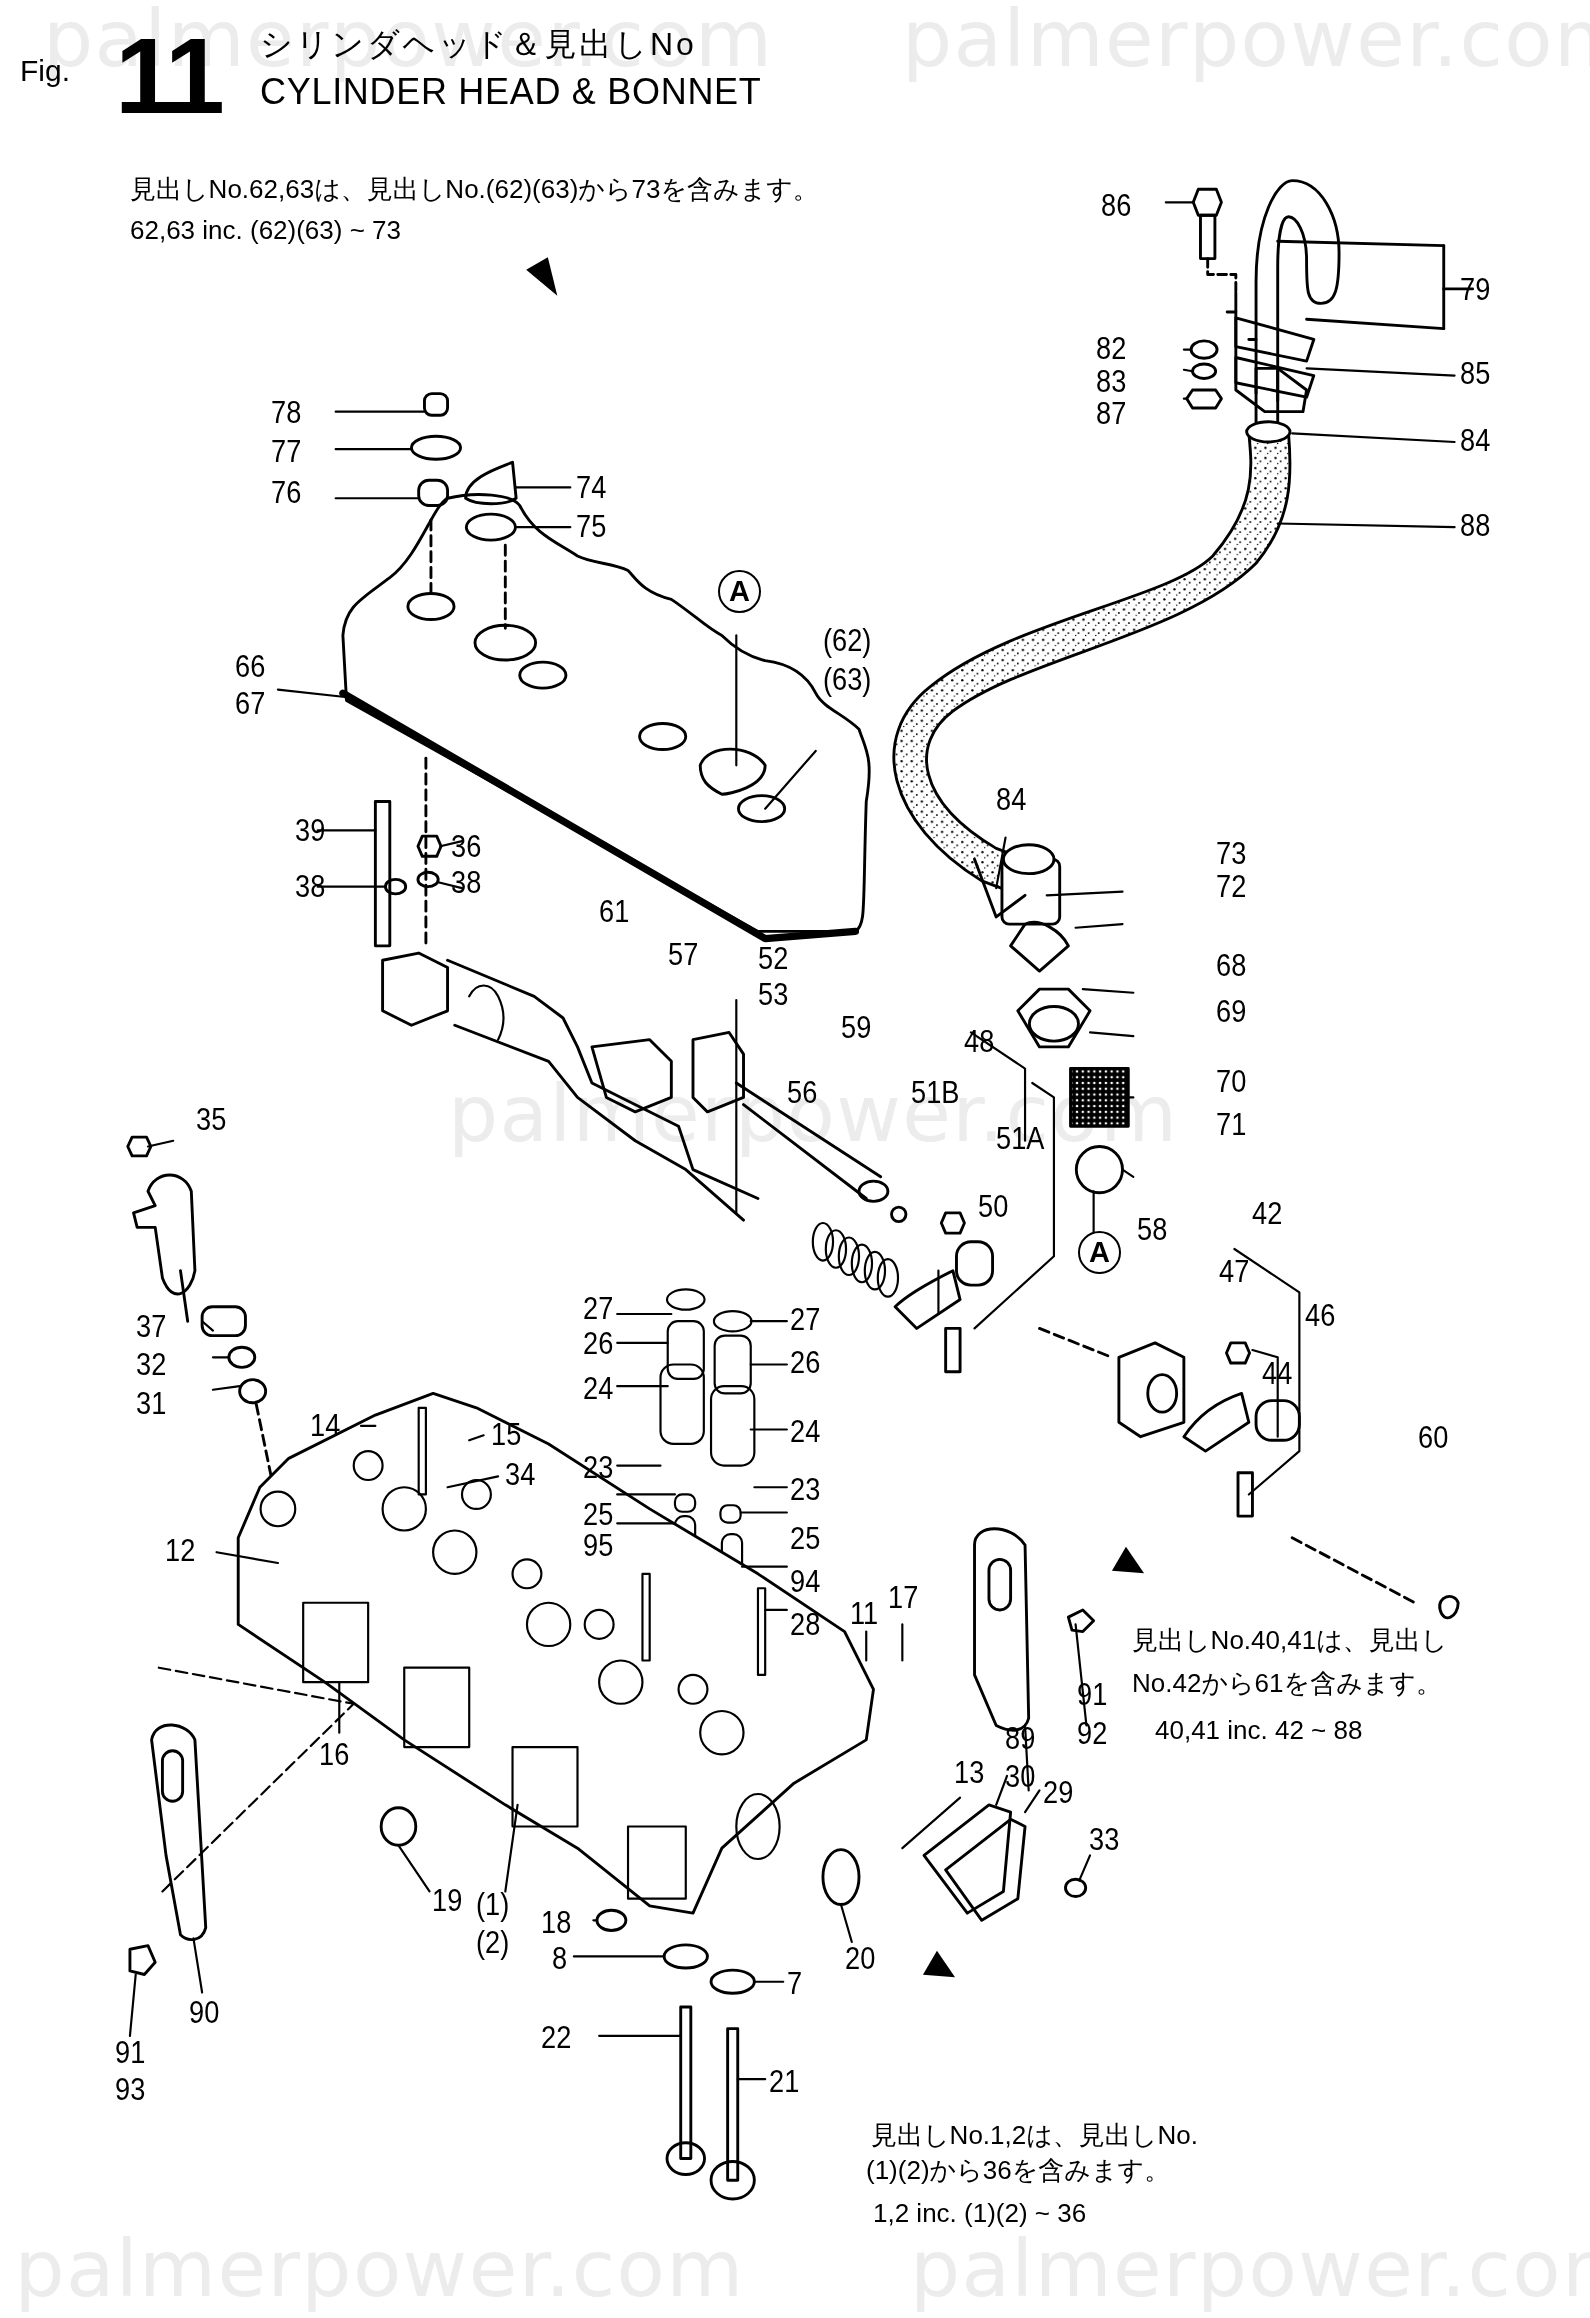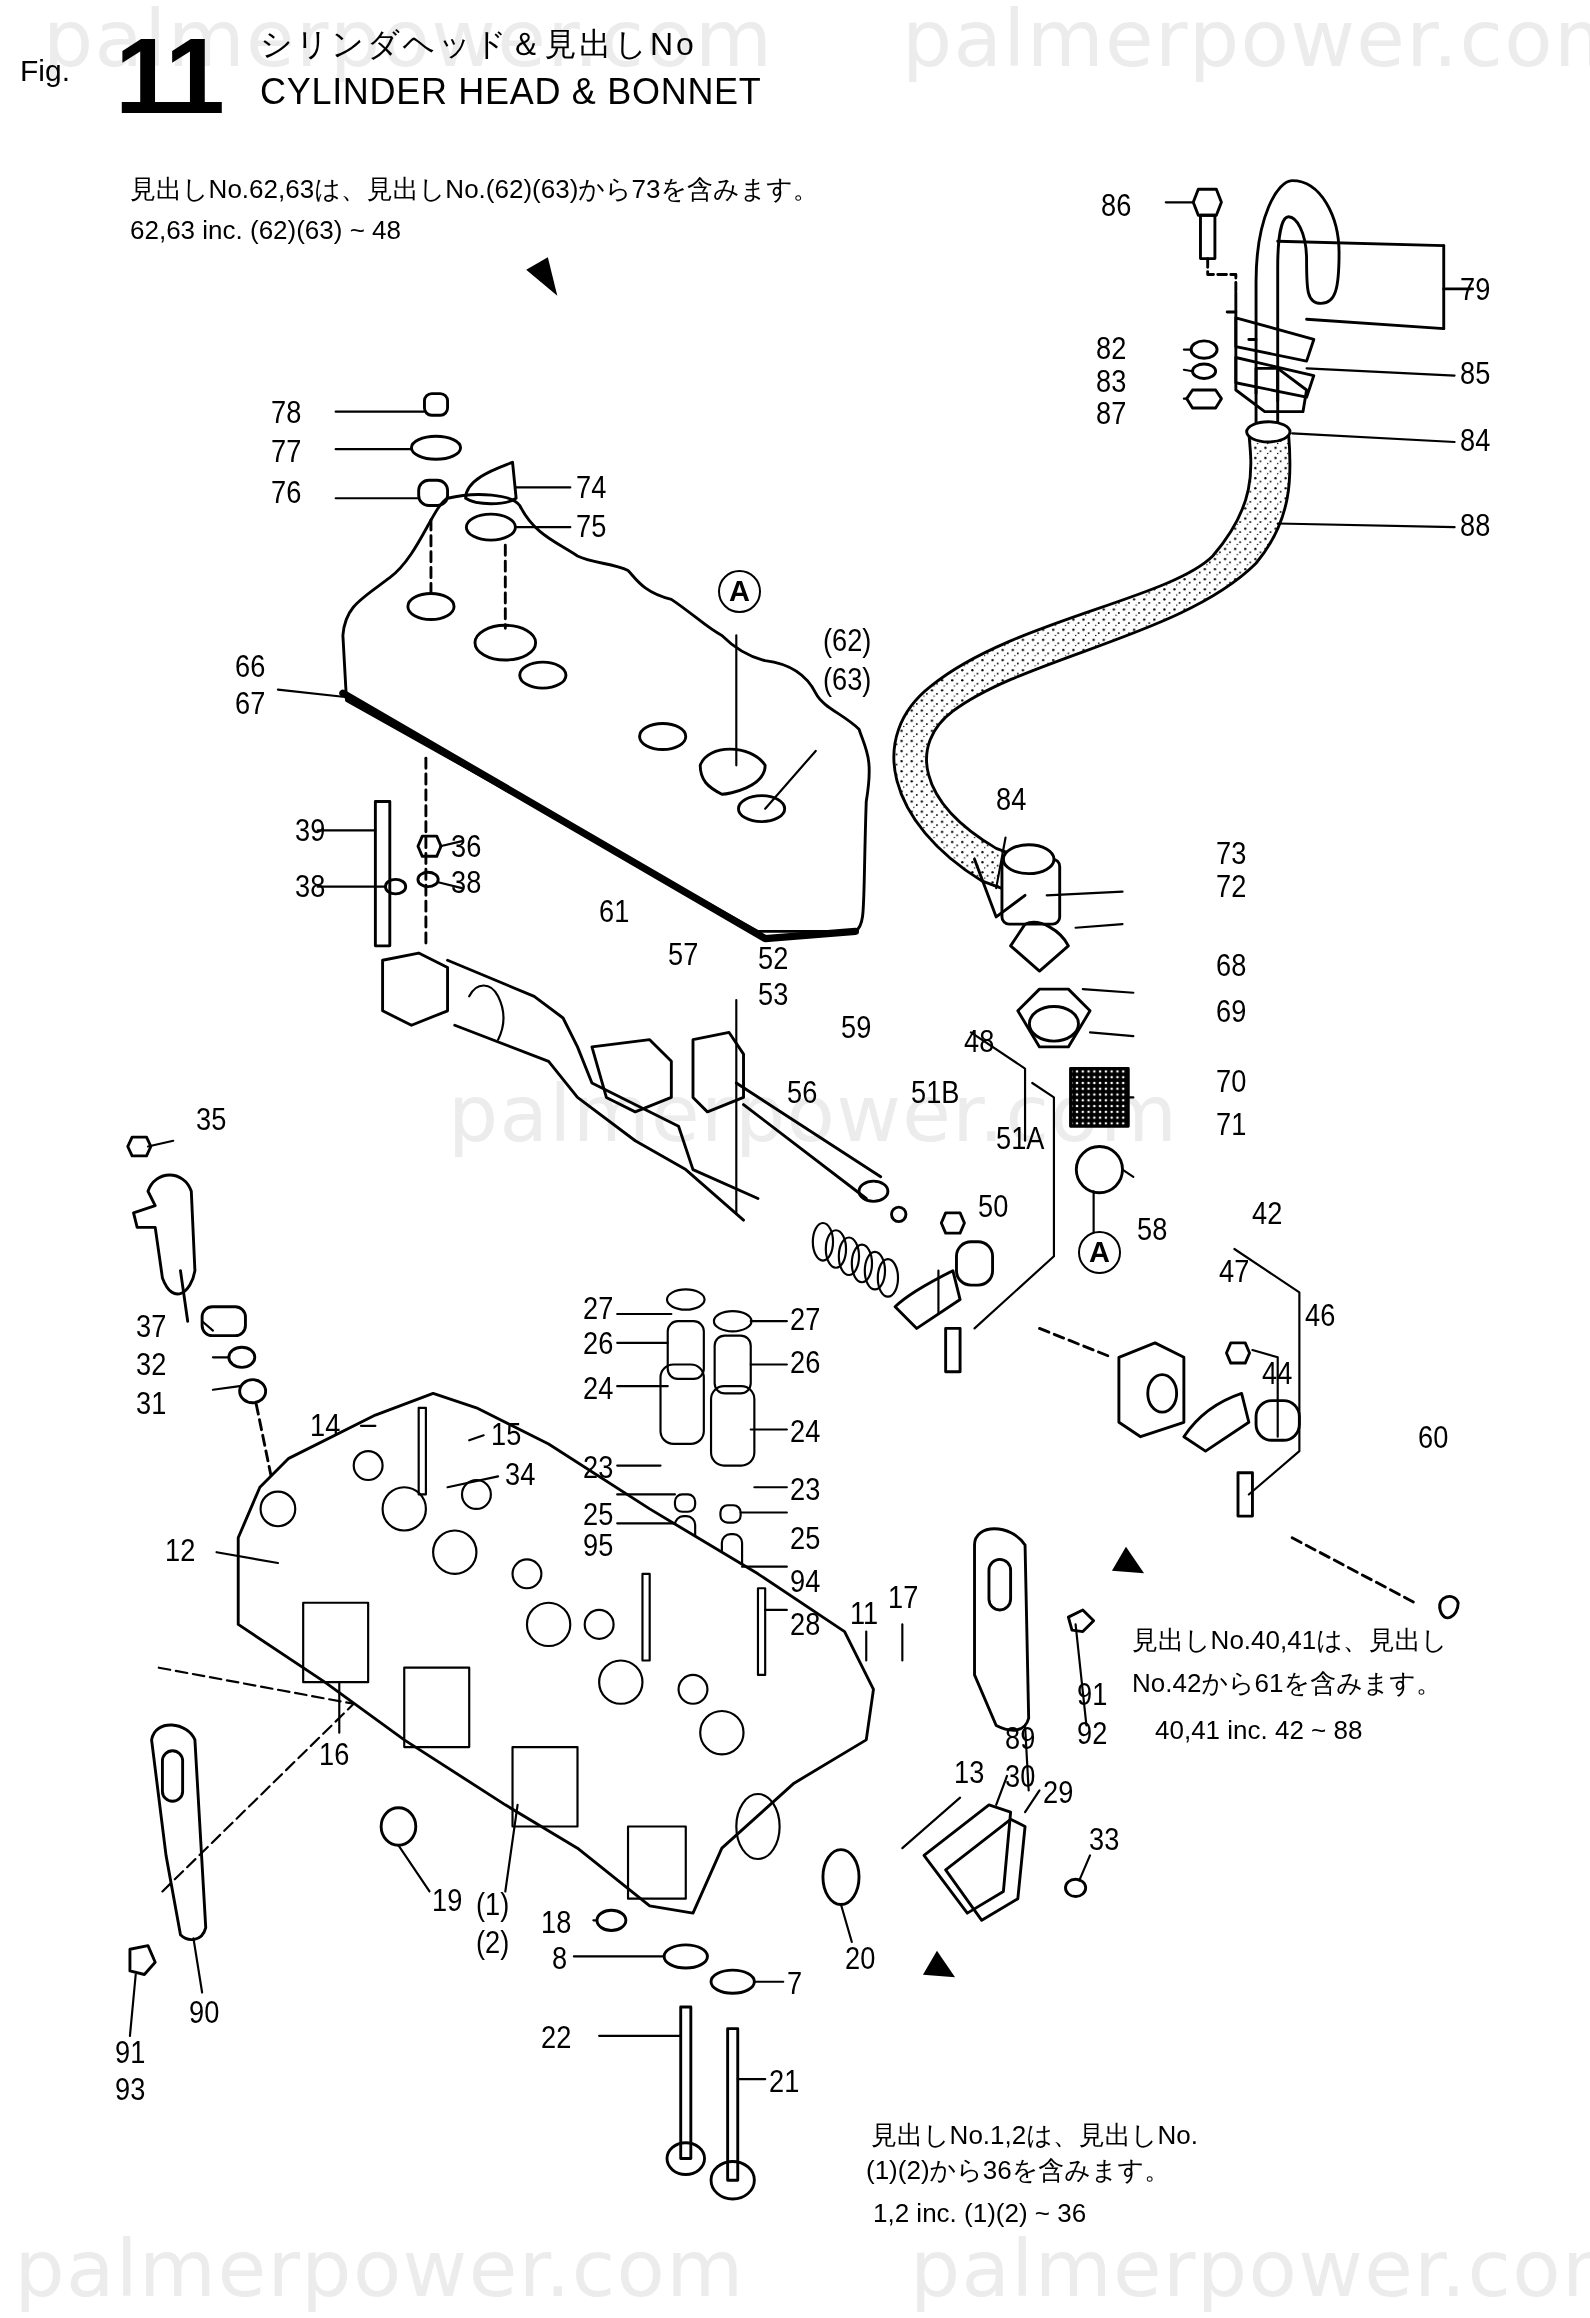--- a/index.html
+++ b/index.html
@@ -294,21 +294,21 @@
 <div class="arrow" style="left:534px;top:261px;border-left:14.4px solid transparent;border-right:11.5px solid transparent;border-top:38px solid #000;transform:rotate(-30deg);"></div>
 <div class="arrow" style="left:1117px;top:1552px;border-top:14.4px solid transparent;border-bottom:14.4px solid transparent;border-left:29px solid #000;transform:rotate(30deg);"></div>
 <div class="arrow" style="left:928px;top:1956px;border-top:14.4px solid transparent;border-bottom:14.4px solid transparent;border-left:29px solid #000;transform:rotate(30deg);"></div>
 
 <div class="abs fig-prefix" style="left:20px;top:54px;">Fig.</div>
 <div class="abs fig-num" style="left:115px;top:21.7px;">11</div>
 <div class="abs title-jp" style="left:260px;top:23px;">シリンダヘッド＆見出しNo</div>
 <div class="abs title-en" style="left:260px;top:71px;">CYLINDER HEAD &amp; BONNET</div>
 
 <div class="abs note" style="left:130px;top:170px;">見出しNo.62,63は、見出しNo.(62)(63)から73を含みます。</div>
-<div class="abs note" style="left:130px;top:211px;">62,63 inc. (62)(63) ~ 48</div>
+<div class="abs note" style="left:130px;top:211px;">62,63 inc. (62)(63) ~ 73</div>
 <div class="abs note" style="left:1132px;top:1621px;">見出しNo.40,41は、見出し</div>
 <div class="abs note" style="left:1132px;top:1664px;">No.42から61を含みます。</div>
 <div class="abs note" style="left:1155px;top:1711px;">40,41 inc. 42 ~ 88</div>
 <div class="abs note" style="left:871px;top:2108px;margin-top:8px;">見出しNo.1,2は、見出しNo.</div>
 <div class="abs note" style="left:866px;top:2151px;">(1)(2)から36を含みます。</div>
 <div class="abs note" style="left:873px;top:2194px;">1,2 inc. (1)(2) ~ 36</div>
 
 <div class="circle-ref" style="left:718px;top:570px;">A</div>
 <div class="circle-ref" style="left:1078px;top:1231px;">A</div>
 

